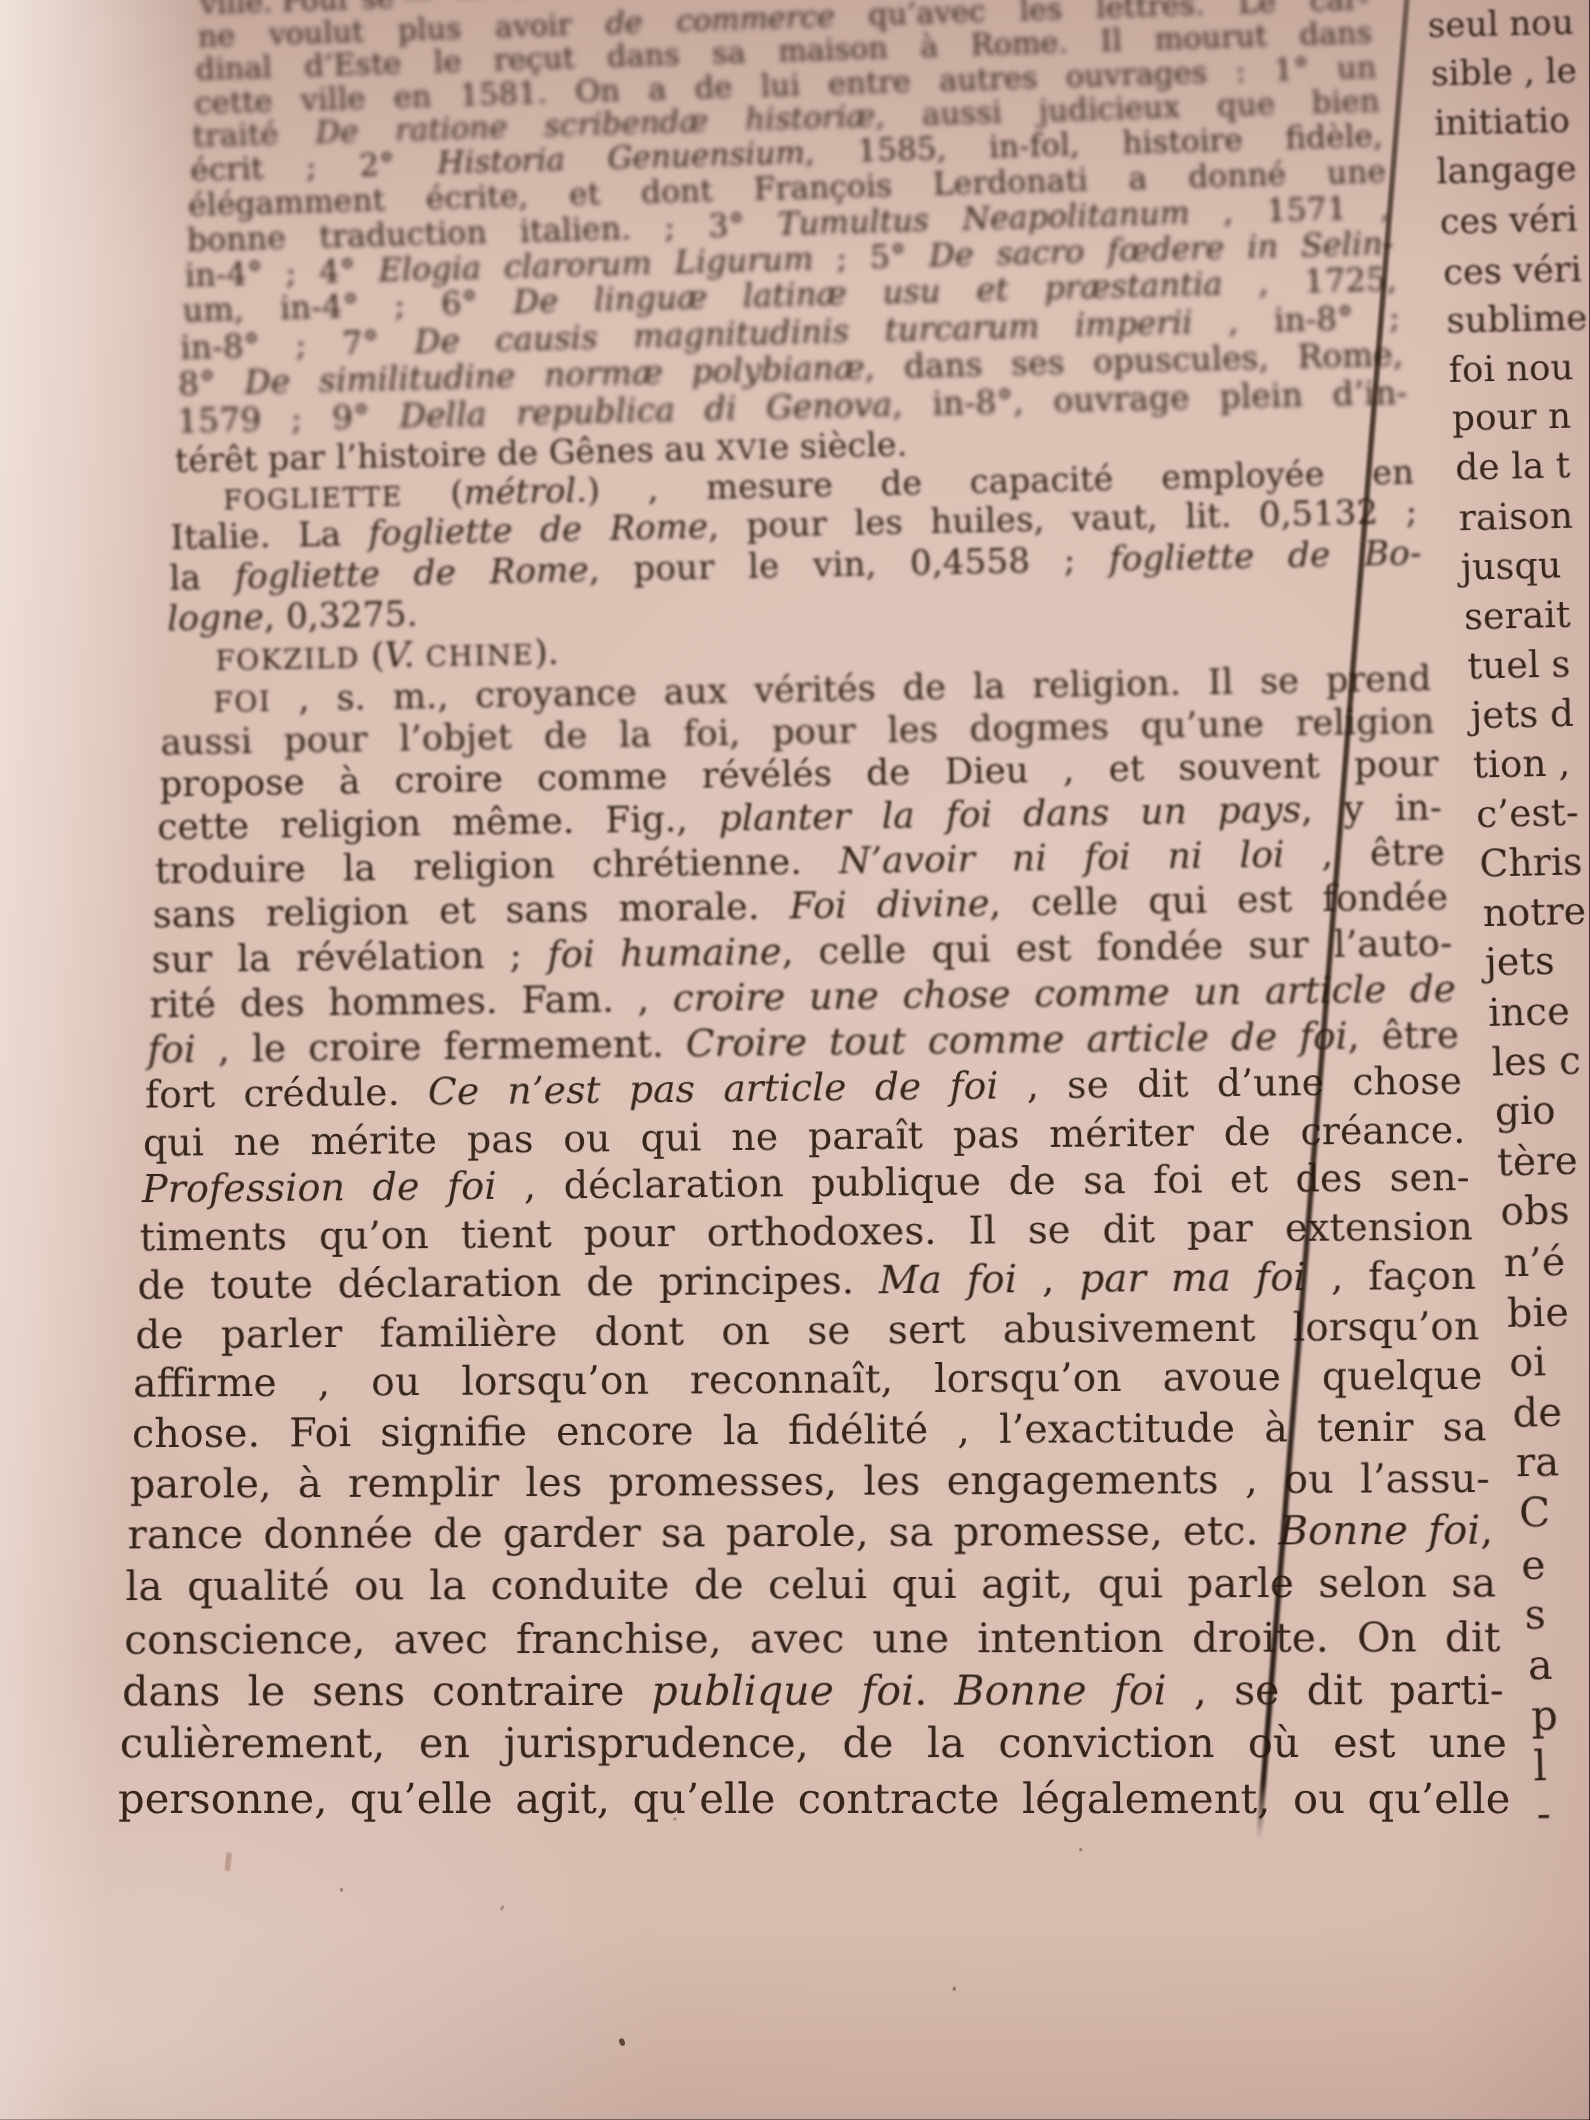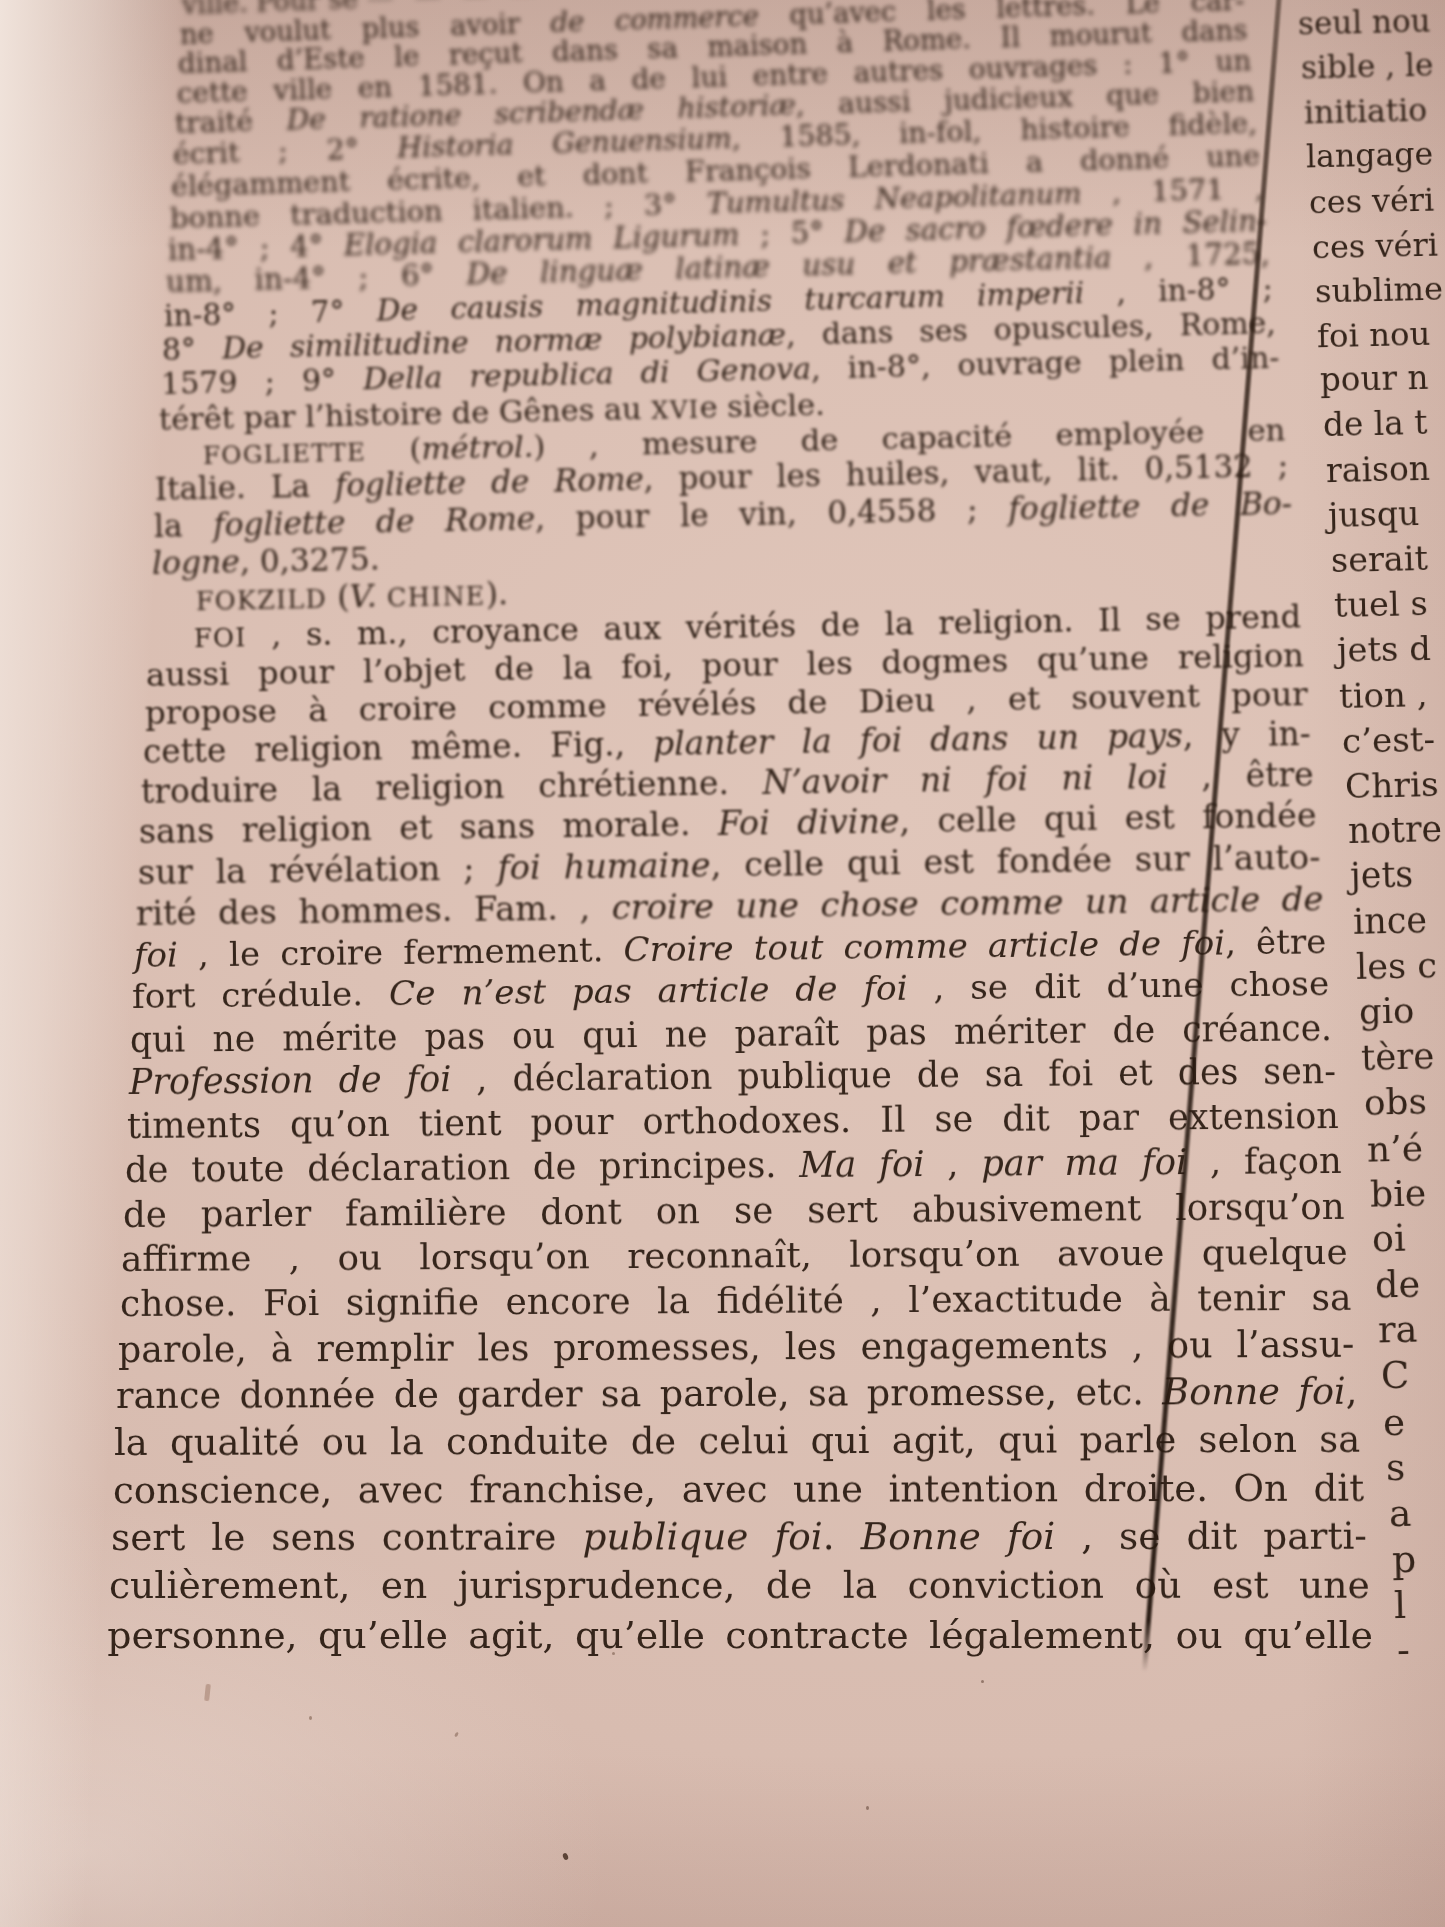--- a/index.html
+++ b/index.html
@@ -88,21 +88,21 @@
       <div class="line" style="top: 1061.45px; left: 128.6px; width: 1207px; font-size: 34.8px; transform: rotate(-0.52deg); transform-origin: left center; filter: blur(0.59px);"><span class="i">Profession de foi</span><span> , déclaration publique de sa foi et des sen-</span></div>
       <div class="line" style="top: 1104.66px; left: 126.82px; width: 1211.9px; font-size: 35.06px; transform: rotate(-0.474deg); transform-origin: left center; filter: blur(0.528px);"><span>timents qu’on tient pour orthodoxes. Il se dit par extension</span></div>
       <div class="line" style="top: 1148.35px; left: 125.04px; width: 1216.8px; font-size: 35.32px; transform: rotate(-0.428deg); transform-origin: left center; filter: blur(0.466px);"><span>de toute déclaration de principes. </span><span class="i">Ma foi</span><span> , </span><span class="i">par ma foi</span><span> , façon</span></div>
       <div class="line" style="top: 1192.53px; left: 123.26px; width: 1221.7px; font-size: 35.58px; transform: rotate(-0.382deg); transform-origin: left center; filter: blur(0.404px);"><span>de parler familière dont on se sert abusivement lorsqu’on</span></div>
       <div class="line" style="top: 1237.19px; left: 121.48px; width: 1226.6px; font-size: 35.84px; transform: rotate(-0.336deg); transform-origin: left center; filter: blur(0.342px);"><span>affirme , ou lorsqu’on reconnaît, lorsqu’on avoue quelque</span></div>
       <div class="line" style="top: 1282.33px; left: 119.7px; width: 1231.5px; font-size: 36.1px; transform: rotate(-0.29deg); transform-origin: left center; filter: blur(0.28px);"><span>chose. Foi signifie encore la fidélité , l’exactitude à tenir sa</span></div>
       <div class="line" style="top: 1327.95px; left: 117.92px; width: 1236.4px; font-size: 36.36px; transform: rotate(-0.244deg); transform-origin: left center; filter: blur(0.218px);"><span>parole, à remplir les promesses, les engagements , ou l’assu-</span></div>
       <div class="line" style="top: 1374.05px; left: 116.14px; width: 1241.3px; font-size: 36.62px; transform: rotate(-0.198deg); transform-origin: left center; filter: blur(0.156px);"><span>rance donnée de garder sa parole, sa promesse, etc. </span><span class="i">Bonne foi</span><span>,</span></div>
       <div class="line" style="top: 1420.63px; left: 114.36px; width: 1246.2px; font-size: 36.88px; transform: rotate(-0.152deg); transform-origin: left center; filter: blur(0.12px);"><span>la qualité ou la conduite de celui qui agit, qui parle selon sa</span></div>
       <div class="line" style="top: 1467.7px; left: 112.58px; width: 1251.1px; font-size: 37.14px; transform: rotate(-0.106deg); transform-origin: left center; filter: blur(0.12px);"><span>conscience, avec franchise, avec une intention droite. On dit</span></div>
-      <div class="line" style="top: 1515.25px; left: 110.8px; width: 1256px; font-size: 37.4px; transform: rotate(-0.06deg); transform-origin: left center; filter: blur(0.12px);"><span>sert le sens contraire </span><span class="i">publique foi</span><span>. </span><span class="i">Bonne foi</span><span> , se dit parti-</span></div>
+      <div class="line" style="top: 1515.25px; left: 110.8px; width: 1256px; font-size: 37.4px; transform: rotate(-0.06deg); transform-origin: left center; filter: blur(0.12px);"><span>dans le sens contraire </span><span class="i">publique foi</span><span>. </span><span class="i">Bonne foi</span><span> , se dit parti-</span></div>
       <div class="line" style="top: 1563.28px; left: 109.02px; width: 1260.9px; font-size: 37.66px; transform: rotate(-0.014deg); transform-origin: left center; filter: blur(0.12px);"><span>culièrement, en jurisprudence, de la conviction où est une</span></div>
       <div class="line" style="top: 1611.79px; left: 107.24px; width: 1265.8px; font-size: 37.92px; transform: rotate(0deg); transform-origin: left center; filter: blur(0.12px);"><span>personne, qu’elle agit, qu’elle contracte légalement, ou qu’elle</span></div>
     </div>
   <div id="rightcol">
       <div class="rline" style="top: 4px; left: 1298px; font-size: 31px; transform: rotate(-1.3deg); filter: blur(0.85px);">seul nou</div>
       <div class="rline" style="top: 48.42px; left: 1300.75px; font-size: 31.2px; transform: rotate(-1.3deg); filter: blur(0.83px);">sible , le</div>
       <div class="rline" style="top: 92.88px; left: 1303.5px; font-size: 31.4px; transform: rotate(-1.3deg); filter: blur(0.81px);">initiatio</div>
       <div class="rline" style="top: 137.38px; left: 1306.25px; font-size: 31.6px; transform: rotate(-1.3deg); filter: blur(0.79px);">langage</div>
       <div class="rline" style="top: 181.92px; left: 1309px; font-size: 31.8px; transform: rotate(-1.3deg); filter: blur(0.77px);">ces véri</div>
       <div class="rline" style="top: 226.5px; left: 1311.75px; font-size: 32px; transform: rotate(-1.3deg); filter: blur(0.75px);">ces véri</div>

